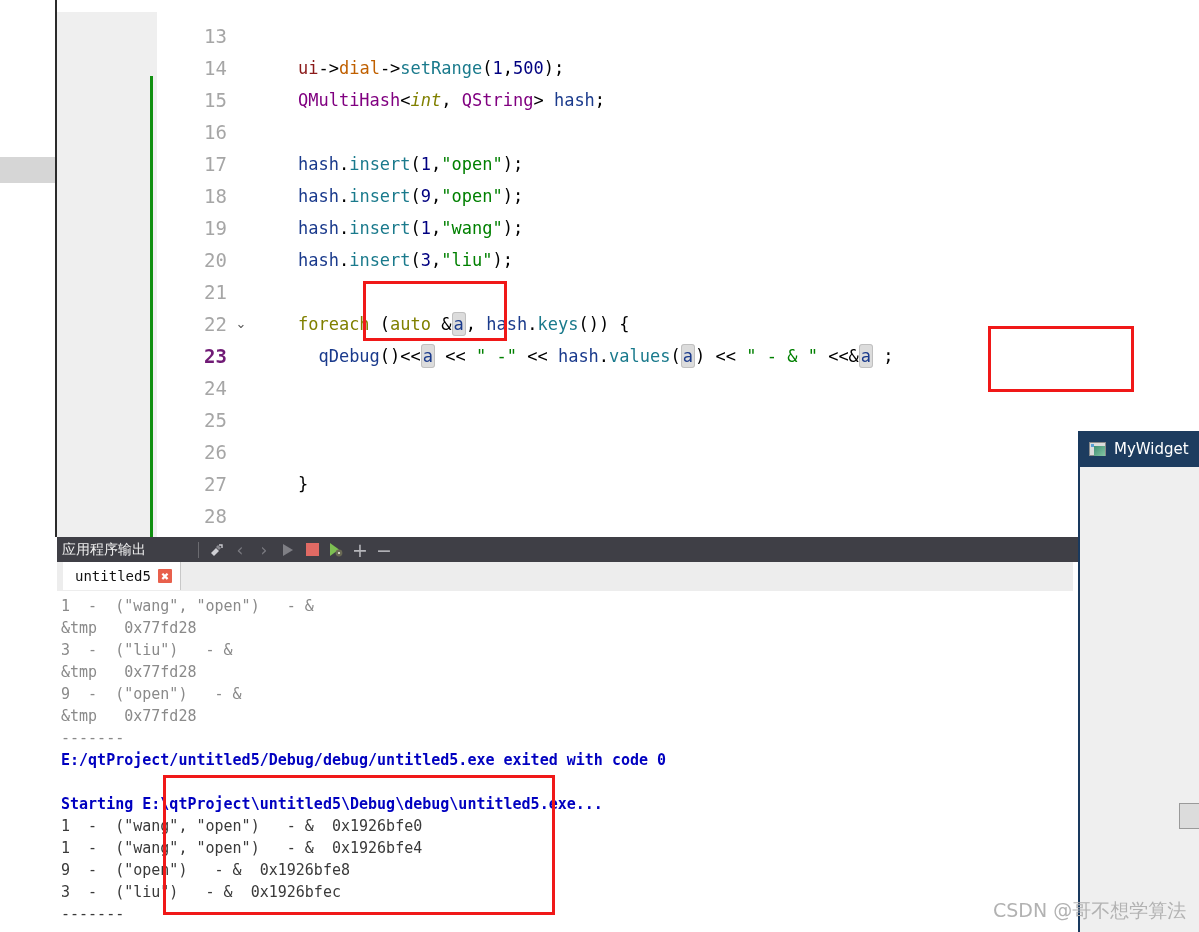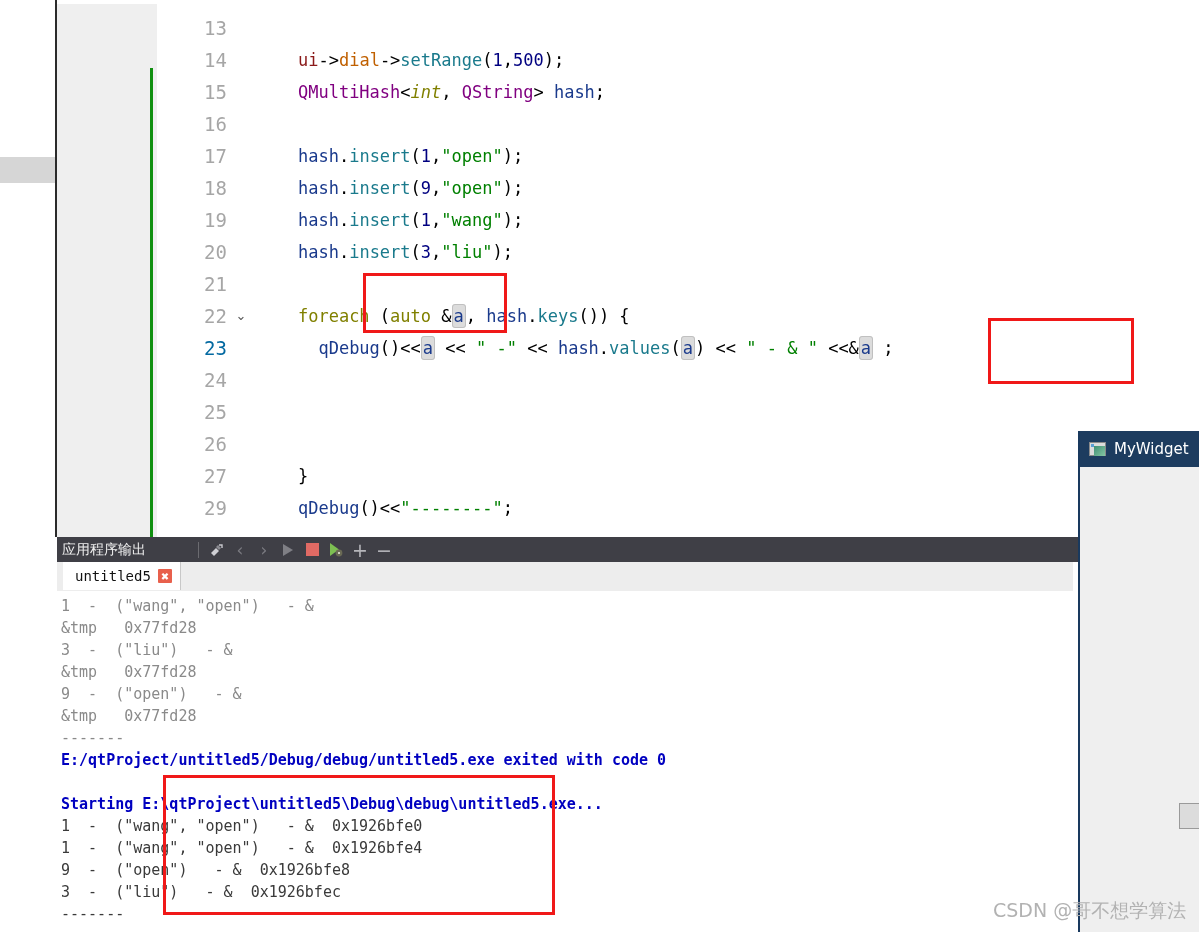--- a/index.html
+++ b/index.html
@@ -10,31 +10,31 @@
     overflow: hidden;
   }
   #root { position: relative; width: 1199px; height: 932px; background: #ffffff; }
 
   
   .outer-strip { position: absolute; left: 0; top: 0; width: 56px; height: 932px; background: #ffffff; }
   .outer-thumb { position: absolute; left: 0; top: 157px; width: 56px; height: 26px; background: #d6d6d6; }
   .outer-edge { position: absolute; left: 55px; top: 0; width: 2px; height: 537px; background: #2b2b2b; }
 
   
-  .editor { position: absolute; left: 57px; top: 4px; width: 1142px; height: 537px; background: #ffffff; overflow: hidden; padding-left: 32px; }
+  .editor { position: absolute; left: 57px; top: 12px; width: 1142px; height: 537px; background: #ffffff; overflow: hidden; padding-left: 32px; }
   .gutter { position: absolute; left: 0; top: 0; width: 100px; height: 537px; background: #efefef; }
   .changebar { position: absolute; left: 93px; top: 64px; width: 3px; height: 473px; background: #109010; }
   .code-area { position: absolute; left: 100px; top: 0; width: 1042px; height: 537px; }
 
   .crow { position: relative; height: 32px; line-height: 32px; white-space: pre; font-size: 19px; }
   .lnum {
     position: absolute; left: 0; width: 70px; text-align: right;
     color: #a6a6a6; font-family: "DejaVu Sans Mono", monospace; font-size: 19px;
   }
-  .lnum.cur { color: #0369a1; font-weight: normal; }
+  .lnum.cur { color: #701a75; font-weight: bold; }
   .fold { position: absolute; left: 76px; width: 16px; text-align: center; color: #555; font-size: 13px; font-family: "DejaVu Sans", sans-serif; }
   .ctext { position: absolute; left: 100px; white-space: pre; font-family: "DejaVu Sans Mono", monospace; font-size: 17px; }
 
   
   .t-plain  { color: #000000; }
   .t-var    { color: #8b1a1a; }
   .t-field  { color: #c06000; }
   .t-func   { color: #1a7a8c; }
   .t-num    { color: #000080; }
   .t-type   { color: #800080; }
@@ -130,20 +130,21 @@
         <div class="crow"><span class="lnum">18</span><span class="ctext"><span class="t-plain">    </span><span class="t-obj">hash</span><span class="t-plain">.</span><span class="t-func">insert</span><span class="t-plain">(</span><span class="t-num">9</span><span class="t-plain">,</span><span class="t-str">"open"</span><span class="t-plain">);</span></span></div>
         <div class="crow"><span class="lnum">19</span><span class="ctext"><span class="t-plain">    </span><span class="t-obj">hash</span><span class="t-plain">.</span><span class="t-func">insert</span><span class="t-plain">(</span><span class="t-num">1</span><span class="t-plain">,</span><span class="t-str">"wang"</span><span class="t-plain">);</span></span></div>
         <div class="crow"><span class="lnum">20</span><span class="ctext"><span class="t-plain">    </span><span class="t-obj">hash</span><span class="t-plain">.</span><span class="t-func">insert</span><span class="t-plain">(</span><span class="t-num">3</span><span class="t-plain">,</span><span class="t-str">"liu"</span><span class="t-plain">);</span></span></div>
         <div class="crow"><span class="lnum">21</span><span class="ctext"></span></div>
         <div class="crow"><span class="lnum">22</span><span class="fold">⌄</span><span class="ctext"><span class="t-plain">    </span><span class="t-kw">foreach</span><span class="t-plain"> (</span><span class="t-kw">auto</span><span class="t-plain"> &amp;</span><span class="sym">a</span><span class="t-plain">, </span><span class="t-obj">hash</span><span class="t-plain">.</span><span class="t-func">keys</span><span class="t-plain">()) {</span></span></div>
         <div class="crow"><span class="lnum cur">23</span><span class="ctext"><span class="t-plain">      </span><span class="t-obj">qDebug</span><span class="t-plain">()&lt;&lt;</span><span class="sym">a</span><span class="t-plain"> &lt;&lt; </span><span class="t-str">" -"</span><span class="t-plain"> &lt;&lt; </span><span class="t-obj">hash</span><span class="t-plain">.</span><span class="t-func">values</span><span class="t-plain">(</span><span class="sym">a</span><span class="t-plain">) &lt;&lt; </span><span class="t-str">" - </span><span class="t-amp">&amp;</span><span class="t-str"> "</span><span class="t-plain"> &lt;&lt;&amp;</span><span class="sym">a</span><span class="t-plain"> ;</span></span></div>
         <div class="crow"><span class="lnum">24</span><span class="ctext"></span></div>
         <div class="crow"><span class="lnum">25</span><span class="ctext"></span></div>
         <div class="crow"><span class="lnum">26</span><span class="ctext"></span></div>
         <div class="crow"><span class="lnum">27</span><span class="ctext"><span class="t-plain">    </span><span class="t-plain">}</span></span></div>
+        <div class="crow"><span class="lnum">28</span><span class="ctext"></span></div>
         <div class="crow"><span class="lnum">29</span><span class="ctext"><span class="t-plain">    </span><span class="t-obj">qDebug</span><span class="t-plain">()&lt;&lt;</span><span class="t-str">"--------"</span><span class="t-plain">;</span></span></div>
       </div>
 
     <div class="redbox" style="left:306px; top:269px; width:144px; height:60px;"></div>
     <div class="redbox" style="left:931px; top:314px; width:146px; height:66px;"></div>
   </div>
 
   <div class="outpane">
 
     <div class="out-toolbar">

